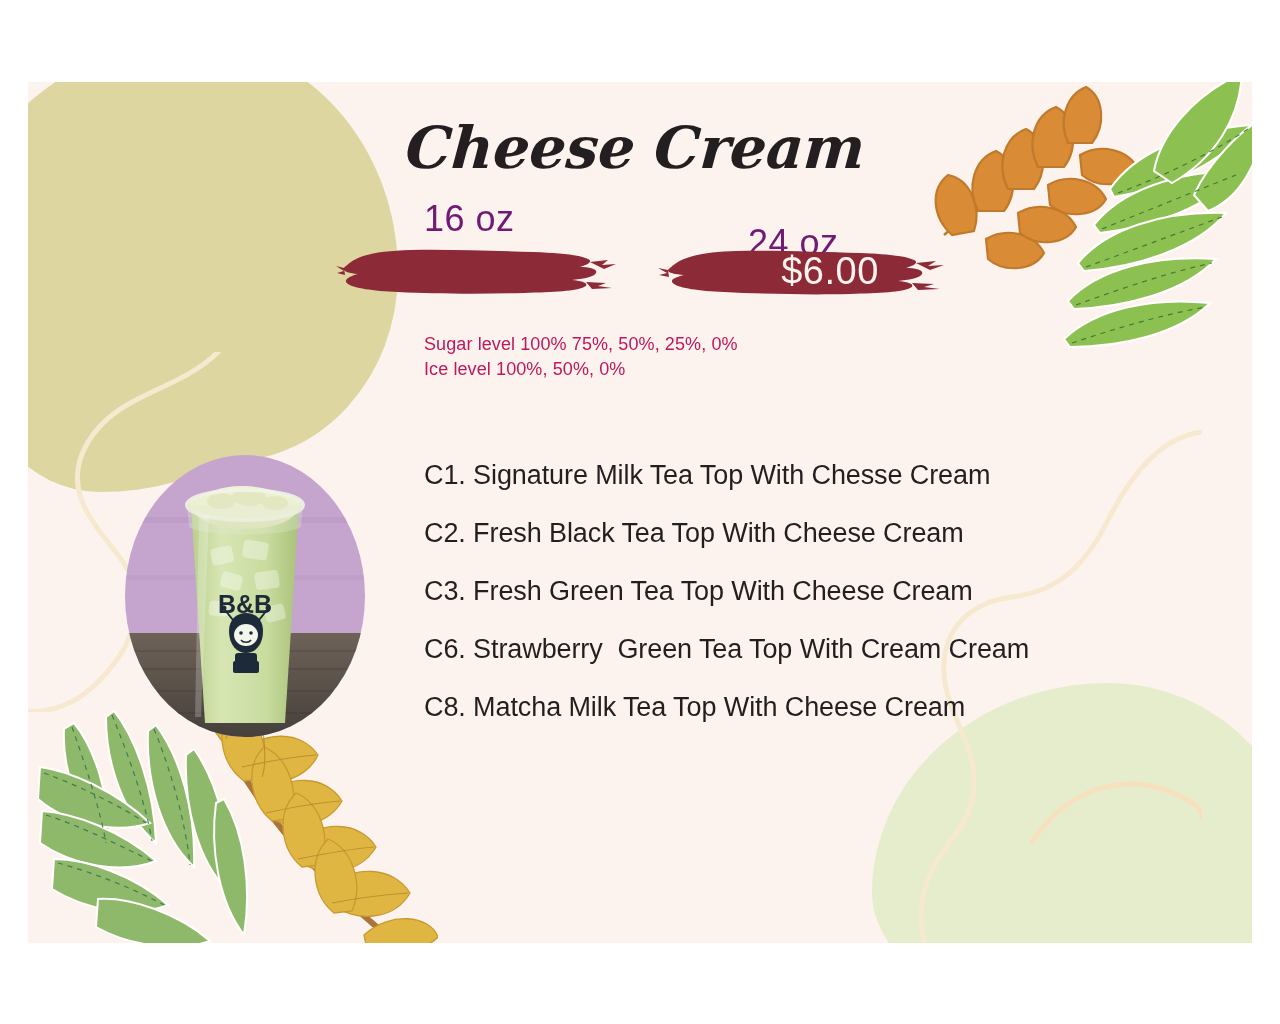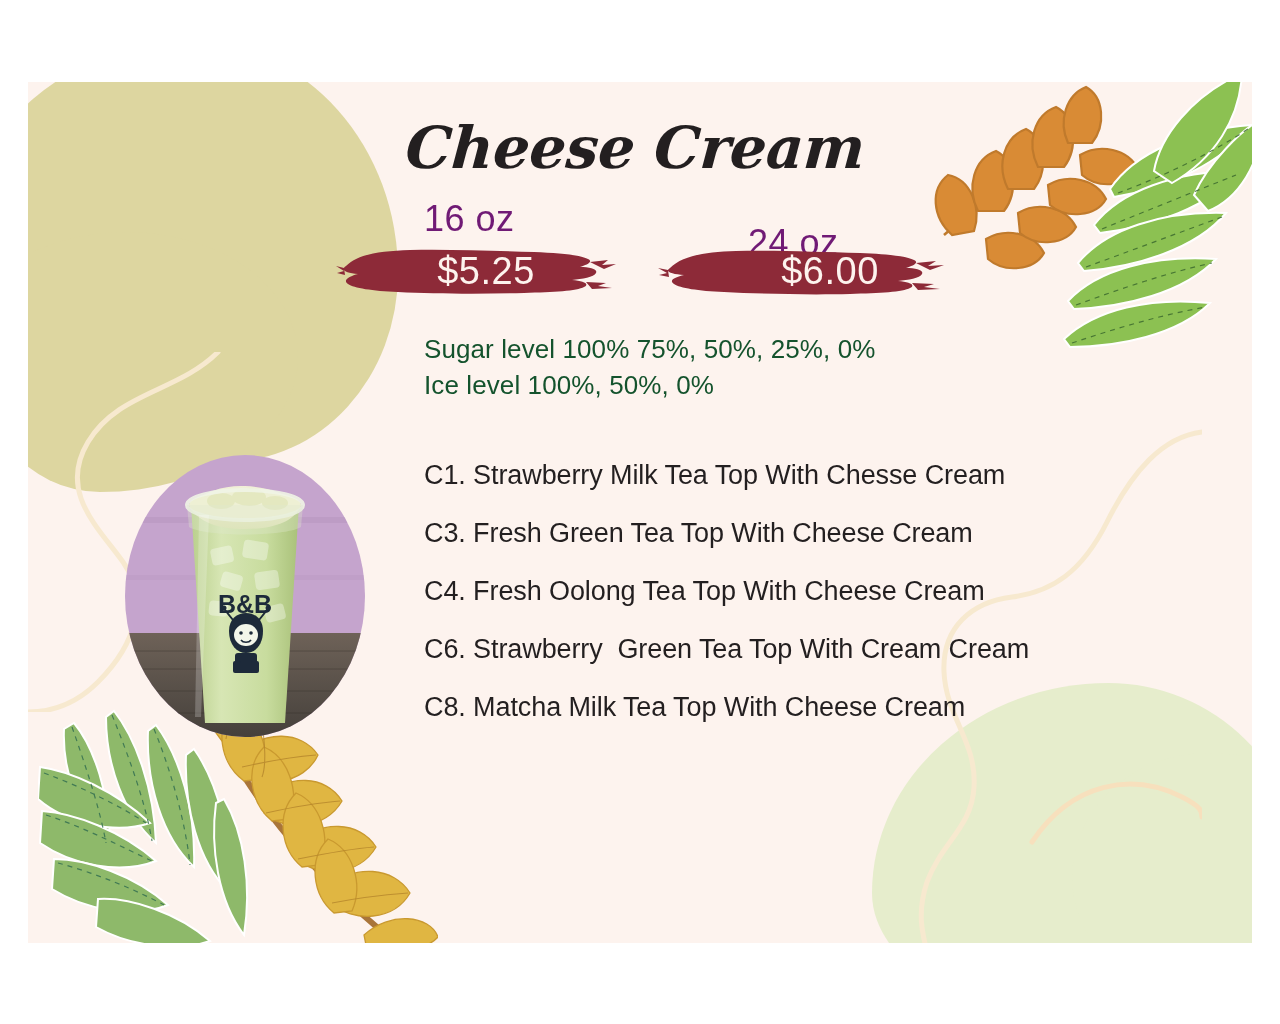--- a/index.html
+++ b/index.html
@@ -104,22 +104,22 @@
     font-size:38px;
     color:#fdf3ee;
     font-family:"Liberation Sans", sans-serif;
     letter-spacing:0.5px;
   }
   .price-wrap.p1 .price-text{padding-right:44px;}
   .price-wrap.p2 .price-text{padding-left:24px;}
 
   .levels{position:absolute; left:18px; top:250px;}
   .level-line{
-    font-size:26px;
-    color:#14532d;
+    font-size:18px;
+    color:#be185d;
     font-family:"Liberation Sans", sans-serif;
     line-height:1.38;
     letter-spacing:0.1px;
     white-space:nowrap;
   }
 
   .items{position:absolute; left:18px; top:364px;}
   .item{
     font-size:27px;
     color:#231f20;
@@ -314,21 +314,20 @@
 
         <div class="price-wrap p1">
           <svg viewBox="0 0 300 60" preserveAspectRatio="none">
             <path d="M10 24 C22 12 44 9 74 8 C112 7 158 9 198 10 C224 11 244 13 252 17 C258 20 250 23 244 25
                      C254 25 262 27 260 31 C258 35 246 37 236 38 C248 39 254 42 248 45 C241 49 218 50 188 51
                      C148 52 100 52 62 50 C36 49 18 46 12 42 C6 38 14 34 22 32 C10 31 4 28 10 24 Z" fill="#8d2a38"></path>
             <path d="M254 20 L272 18 L266 23 L280 22 L268 27 Z" fill="#8d2a38"></path>
             <path d="M250 40 L270 41 L262 44 L276 46 L256 47 Z" fill="#8d2a38"></path>
             <path d="M8 26 L0 24 L8 29 L1 31 L9 33 Z" fill="#8d2a38"></path>
           </svg>
-          <div class="price-text">$5.25</div>
         </div>
 
         <div class="price-wrap p2">
           <svg viewBox="0 0 300 60" preserveAspectRatio="none">
             <path d="M14 26 C26 14 48 10 80 9 C118 8 164 10 204 11 C230 12 250 14 258 18 C264 21 256 24 250 26
                      C260 26 268 28 266 32 C264 36 252 38 242 39 C254 40 260 43 254 46 C247 50 224 51 194 52
                      C154 53 106 52 68 50 C42 49 24 46 18 42 C12 38 20 35 28 33 C16 32 8 30 14 26 Z" fill="#8d2a38"></path>
             <path d="M260 21 L280 19 L272 24 L288 23 L274 28 Z" fill="#8d2a38"></path>
             <path d="M256 41 L278 42 L268 45 L284 47 L262 48 Z" fill="#8d2a38"></path>
             <path d="M12 28 L2 26 L11 31 L3 33 L13 35 Z" fill="#8d2a38"></path>
@@ -337,22 +336,22 @@
         </div>
 
       </div>
 
       <div class="levels">
         <div class="level-line">Sugar level 100% 75%, 50%, 25%, 0%</div>
         <div class="level-line">Ice level 100%, 50%, 0%</div>
       </div>
 
       <div class="items">
-        <div class="item">C1. Strawberry Milk Tea Top With Chesse Cream</div>
+        <div class="item">C1. Signature Milk Tea Top With Chesse Cream</div>
+        <div class="item">C2. Fresh Black Tea Top With Cheese Cream</div>
         <div class="item">C3. Fresh Green Tea Top With Cheese Cream</div>
-        <div class="item">C4. Fresh Oolong Tea Top With Cheese Cream</div>
         <div class="item">C6. Strawberry  Green Tea Top With Cream Cream</div>
         <div class="item">C8. Matcha Milk Tea Top With Cheese Cream</div>
       </div>
 
     </div>
   </div>
 </div>
 
 </body></html>

